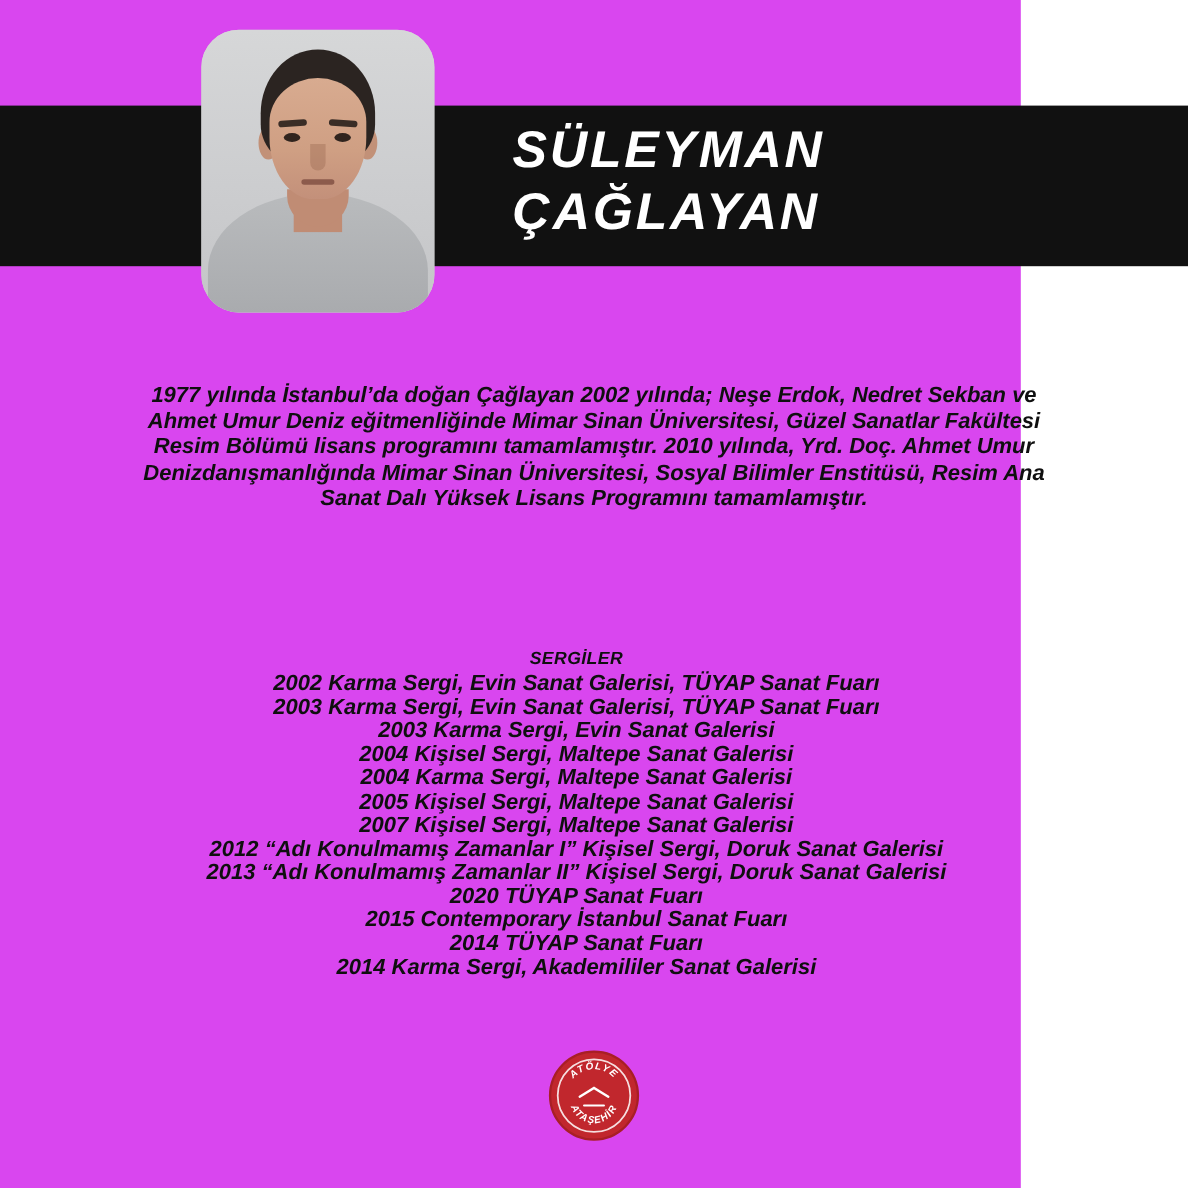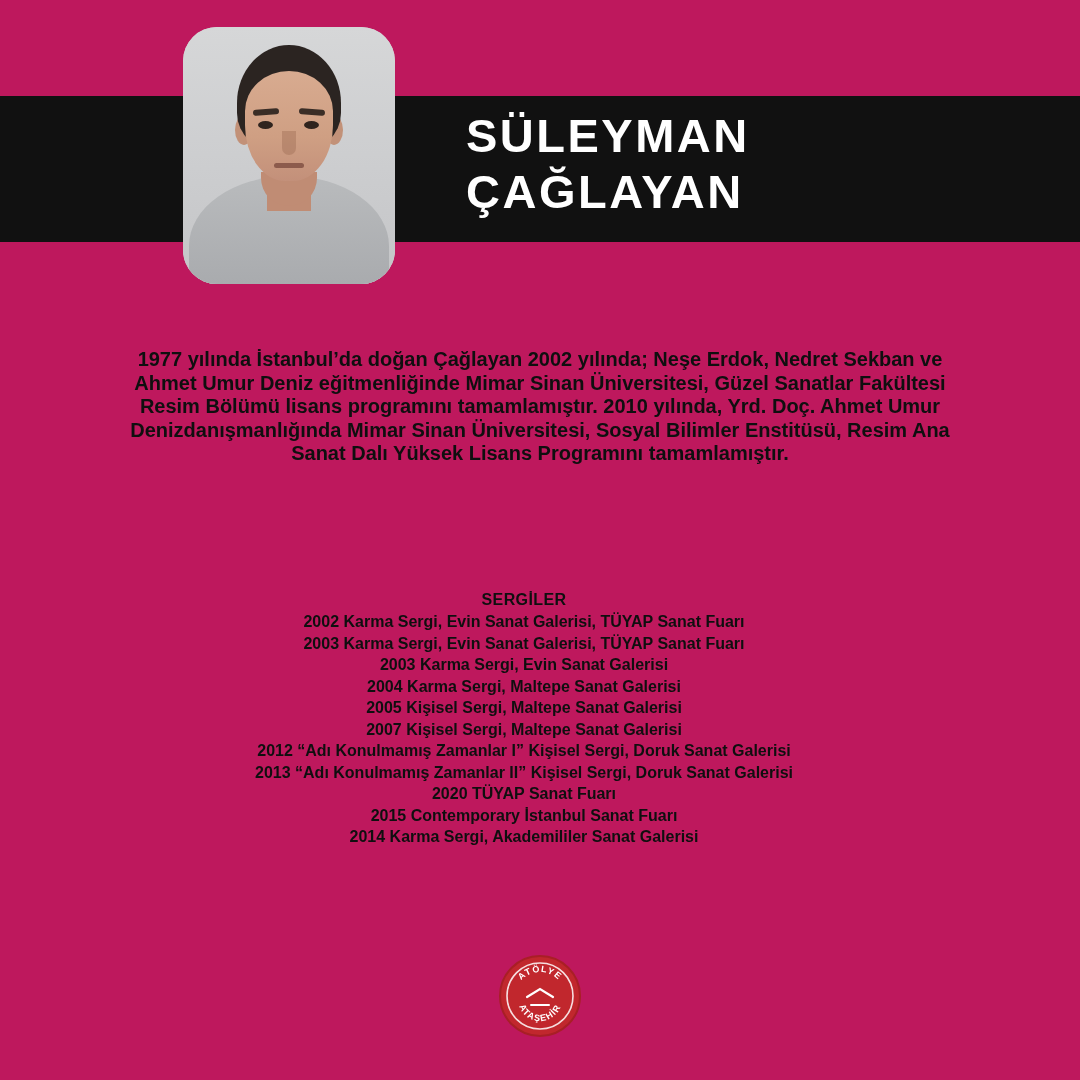--- a/index.html
+++ b/index.html
@@ -6,23 +6,24 @@
   html, body {
     width: 1080px;
     height: 1080px;
     background: #ffffff;
     font-family: "Liberation Sans", sans-serif;
     color: #111111;
     overflow: hidden;
   }
   .page {
     position: relative;
-    width: 1080px;
+    width: 928px;
     height: 1080px;
-    background: #be185d;
+    background: #d946ef;
+    font-style: italic;
   }
 
   
   .header-band {
     position: absolute;
     left: 0;
     top: 96px;
     width: 1080px;
     height: 146px;
     background: #111111;
@@ -160,21 +161,21 @@
   }
   .exhib-title {
     font-size: 16px;
     font-weight: 700;
     letter-spacing: .4px;
     line-height: 21px;
     color: #0f0f0f;
     margin-bottom: 1px;
   }
   .exhib-item {
-    font-size: 16px;
+    font-size: 20px;
     font-weight: 700;
     line-height: 21.5px;
     color: #0f0f0f;
   }
 
   
   .logo {
     position: absolute;
     left: 497px;
     top: 953px;
@@ -213,27 +214,29 @@
     </div>
   </div>
 
   <div class="bio">1977 yılında İstanbul’da doğan Çağlayan 2002 yılında; Neşe Erdok, Nedret Sekban ve Ahmet Umur Deniz eğitmenliğinde Mimar Sinan Üniversitesi, Güzel Sanatlar Fakültesi Resim Bölümü lisans programını tamamlamıştır. 2010 yılında, Yrd. Doç. Ahmet Umur Denizdanışmanlığında Mimar Sinan Üniversitesi, Sosyal Bilimler Enstitüsü, Resim Ana Sanat Dalı Yüksek Lisans Programını tamamlamıştır.</div>
 
   <div class="exhib">
     <div class="exhib-title">SERGİLER</div>
     <div class="exhib-item">2002 Karma Sergi, Evin Sanat Galerisi, TÜYAP Sanat Fuarı</div>
     <div class="exhib-item">2003 Karma Sergi, Evin Sanat Galerisi, TÜYAP Sanat Fuarı</div>
     <div class="exhib-item">2003 Karma Sergi, Evin Sanat Galerisi</div>
+    <div class="exhib-item">2004 Kişisel Sergi, Maltepe Sanat Galerisi</div>
     <div class="exhib-item">2004 Karma Sergi, Maltepe Sanat Galerisi</div>
     <div class="exhib-item">2005 Kişisel Sergi, Maltepe Sanat Galerisi</div>
     <div class="exhib-item">2007 Kişisel Sergi, Maltepe Sanat Galerisi</div>
     <div class="exhib-item">2012 “Adı Konulmamış Zamanlar I” Kişisel Sergi, Doruk Sanat Galerisi</div>
     <div class="exhib-item">2013 “Adı Konulmamış Zamanlar II” Kişisel Sergi, Doruk Sanat Galerisi</div>
     <div class="exhib-item">2020 TÜYAP Sanat Fuarı</div>
     <div class="exhib-item">2015 Contemporary İstanbul Sanat Fuarı</div>
+    <div class="exhib-item">2014 TÜYAP Sanat Fuarı</div>
     <div class="exhib-item">2014 Karma Sergi, Akademililer Sanat Galerisi</div>
   </div>
 
   <div class="logo">
     <svg width="86" height="86" viewBox="0 0 86 86" xmlns="http://www.w3.org/2000/svg" aria-hidden="true">
       <defs>
         <path id="arcTop" d="M 18 44 A 25 25 0 0 1 68 44" fill="none"></path>
         <path id="arcBot" d="M 21 46 A 22 22 0 0 0 65 46" fill="none"></path>
       </defs>
       <circle cx="43" cy="43" r="40" fill="#c1272d"></circle>

